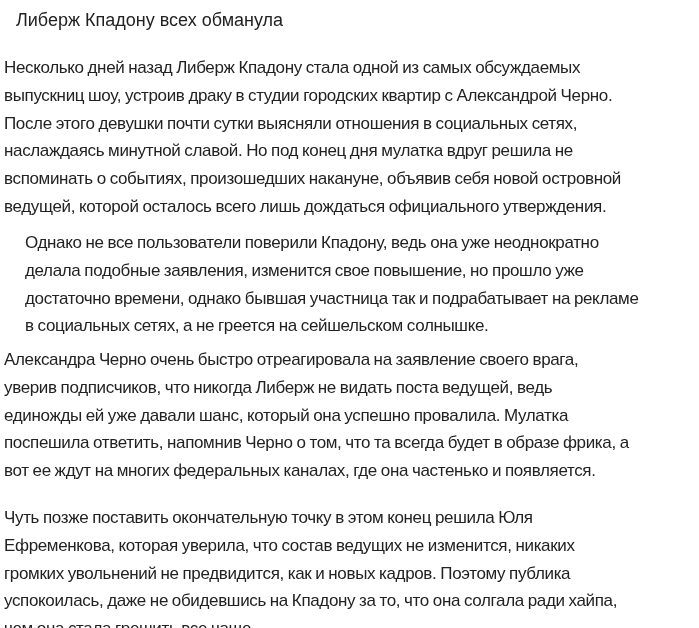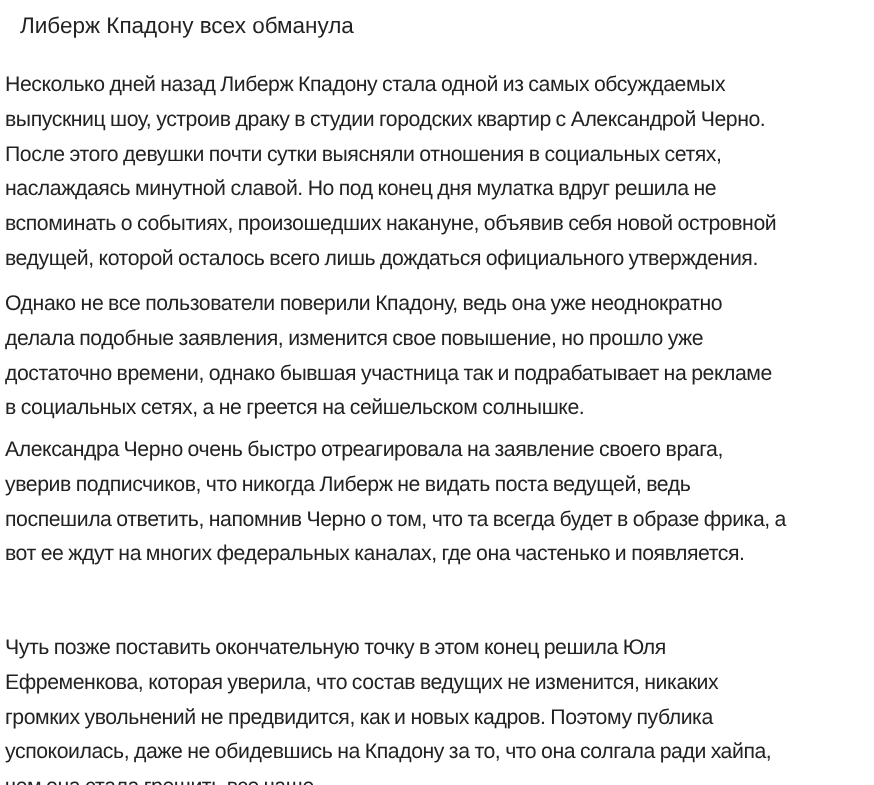--- a/index.html
+++ b/index.html
@@ -19,30 +19,31 @@
 
   <div class="para cond" style="top:54px;">
     <span class="line">Несколько дней назад Либерж Кпадону стала одной из самых обсуждаемых</span>
     <span class="line">выпускниц шоу, устроив драку в студии городских квартир с Александрой Черно.</span>
     <span class="line">После этого девушки почти сутки выясняли отношения в социальных сетях,</span>
     <span class="line">наслаждаясь минутной славой. Но под конец дня мулатка вдруг решила не</span>
     <span class="line">вспоминать о событиях, произошедших накануне, объявив себя новой островной</span>
     <span class="line">ведущей, которой осталось всего лишь дождаться официального утверждения.</span>
   </div>
 
-  <div class="para cond" style="top:229px;">
+  <div class="para cond" style="top:229px;margin-left:21px;">
     <span class="line">Однако не все пользователи поверили Кпадону, ведь она уже неоднократно</span>
     <span class="line">делала подобные заявления, изменится свое повышение, но прошло уже</span>
     <span class="line">достаточно времени, однако бывшая участница так и подрабатывает на рекламе</span>
     <span class="line">в социальных сетях, а не греется на сейшельском солнышке.</span>
   </div>
 
   <div class="para cond" style="top:346px;">
     <span class="line">Александра Черно очень быстро отреагировала на заявление своего врага,</span>
     <span class="line">уверив подписчиков, что никогда Либерж не видать поста ведущей, ведь</span>
+    <span class="line">единожды ей уже давали шанс, который она успешно провалила. Мулатка</span>
     <span class="line">поспешила ответить, напомнив Черно о том, что та всегда будет в образе фрика, а</span>
     <span class="line">вот ее ждут на многих федеральных каналах, где она частенько и появляется.</span>
   </div>
 
   <div class="para cond" style="top:504px;">
     <span class="line">Чуть позже поставить окончательную точку в этом конец решила Юля</span>
     <span class="line">Ефременкова, которая уверила, что состав ведущих не изменится, никаких</span>
     <span class="line">громких увольнений не предвидится, как и новых кадров. Поэтому публика</span>
     <span class="line">успокоилась, даже не обидевшись на Кпадону за то, что она солгала ради хайпа,</span>
     <span class="line">чем она стала грешить все чаще.</span>

